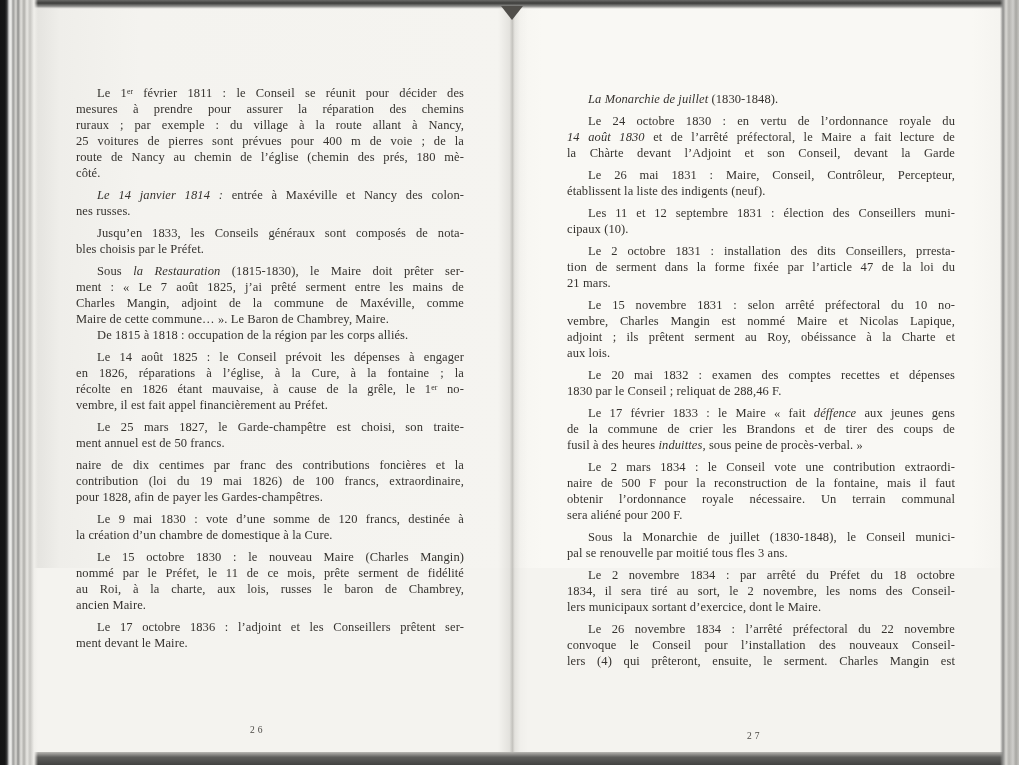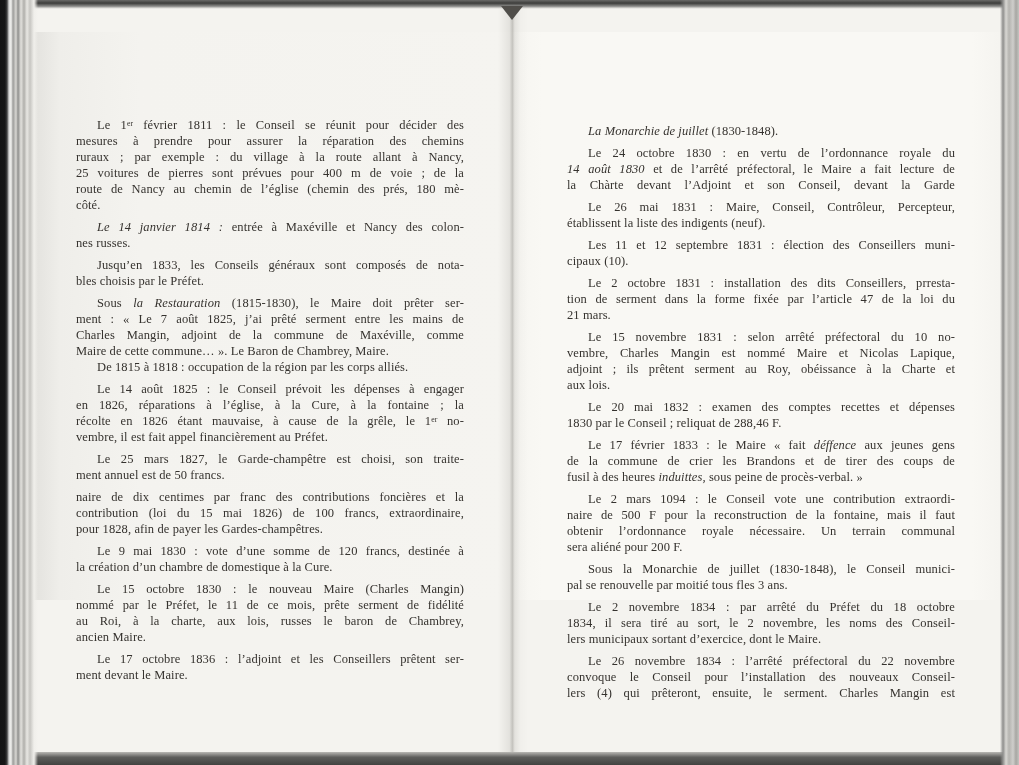--- a/index.html
+++ b/index.html
@@ -3,21 +3,21 @@
 <meta charset="utf-8">
 <style>
   html,body { margin:0; padding:0; background:#777; }
   .book {
     position: relative;
     width: 1019px; height: 765px;
     overflow: hidden;
     background: #f4f3ef;
     font-family: "Liberation Serif", "DejaVu Serif", serif;
   }
-  .page { position: absolute; top: 0; height: 568px; margin-top: 32px; }
+  .page { position: absolute; top: 0; height: 568px; }
   .page-left {
     left: 0; width: 512px;
     background: linear-gradient(to right, #e3e2de 34px, #efeeea 60px, #f4f3ef 140px, #f5f4f0 100%);
   }
   .page-right {
     left: 512px; width: 507px;
     background: linear-gradient(to right, #f6f5f1 0, #f9f8f4 30px, #f9f8f4 460px, #f2f1ed 100%);
   }
   
   .edge-top {
@@ -115,21 +115,21 @@
           <div class="line"><span>en 1826, réparations à l’église, à la Cure, à la fontaine ; la</span></div>
           <div class="line"><span>récolte en 1826 étant mauvaise, à cause de la grêle, le 1</span><sup>er</sup><span> no-</span></div>
           <div class="line last"><span>vembre, il est fait appel financièrement au Préfet.</span></div>
         </div>
         <div class="para indent gap">
           <div class="line first"><span>Le 25 mars 1827, le Garde-champêtre est choisi, son traite-</span></div>
           <div class="line last"><span>ment annuel est de 50 francs.</span></div>
         </div>
         <div class="para indent gap">
           <div class="line"><span>naire de dix centimes par franc des contributions foncières et la</span></div>
-          <div class="line"><span>contribution (loi du 15 mai 1826) de 100 francs, extraordinaire,</span></div>
+          <div class="line"><span>contribution (loi du 19 mai 1826) de 100 francs, extraordinaire,</span></div>
           <div class="line last"><span>pour 1828, afin de payer les Gardes-champêtres.</span></div>
         </div>
         <div class="para indent gap">
           <div class="line first"><span>Le 9 mai 1830 : vote d’une somme de 120 francs, destinée à</span></div>
           <div class="line last"><span>la création d’un chambre de domestique à la Cure.</span></div>
         </div>
         <div class="para indent gap">
           <div class="line first"><span>Le 15 octobre 1830 : le nouveau Maire (Charles Mangin)</span></div>
           <div class="line"><span>nommé par le Préfet, le 11 de ce mois, prête serment de fidélité</span></div>
           <div class="line"><span>au Roi, à la charte, aux lois, russes le baron de Chambrey,</span></div>
@@ -175,21 +175,21 @@
         <div class="para indent gap">
           <div class="line first"><span>Le 20 mai 1832 : examen des comptes recettes et dépenses</span></div>
           <div class="line last"><span>1830 par le Conseil ; reliquat de 288,46 F.</span></div>
         </div>
         <div class="para indent gap">
           <div class="line first"><span>Le 17 février 1833 : le Maire « fait </span><em>déffence</em><span> aux jeunes gens</span></div>
           <div class="line"><span>de la commune de crier les Brandons et de tirer des coups de</span></div>
           <div class="line last"><span>fusil à des heures </span><em>induittes,</em><span> sous peine de procès-verbal. »</span></div>
         </div>
         <div class="para indent gap">
-          <div class="line first"><span>Le 2 mars 1094 : le Conseil vote une contribution extraordi-</span></div>
+          <div class="line first"><span>Le 2 mars 1834 : le Conseil vote une contribution extraordi-</span></div>
           <div class="line"><span>naire de 500 F pour la reconstruction de la fontaine, mais il faut</span></div>
           <div class="line"><span>obtenir l’ordonnance royale nécessaire. Un terrain communal</span></div>
           <div class="line last"><span>sera aliéné pour 200 F.</span></div>
         </div>
         <div class="para indent gap">
           <div class="line first"><span>Sous la Monarchie de juillet (1830-1848), le Conseil munici-</span></div>
           <div class="line last"><span>pal se renouvelle par moitié tous fles 3 ans.</span></div>
         </div>
         <div class="para indent gap">
           <div class="line first"><span>Le 2 novembre 1834 : par arrêté du Préfet du 18 octobre</span></div>

